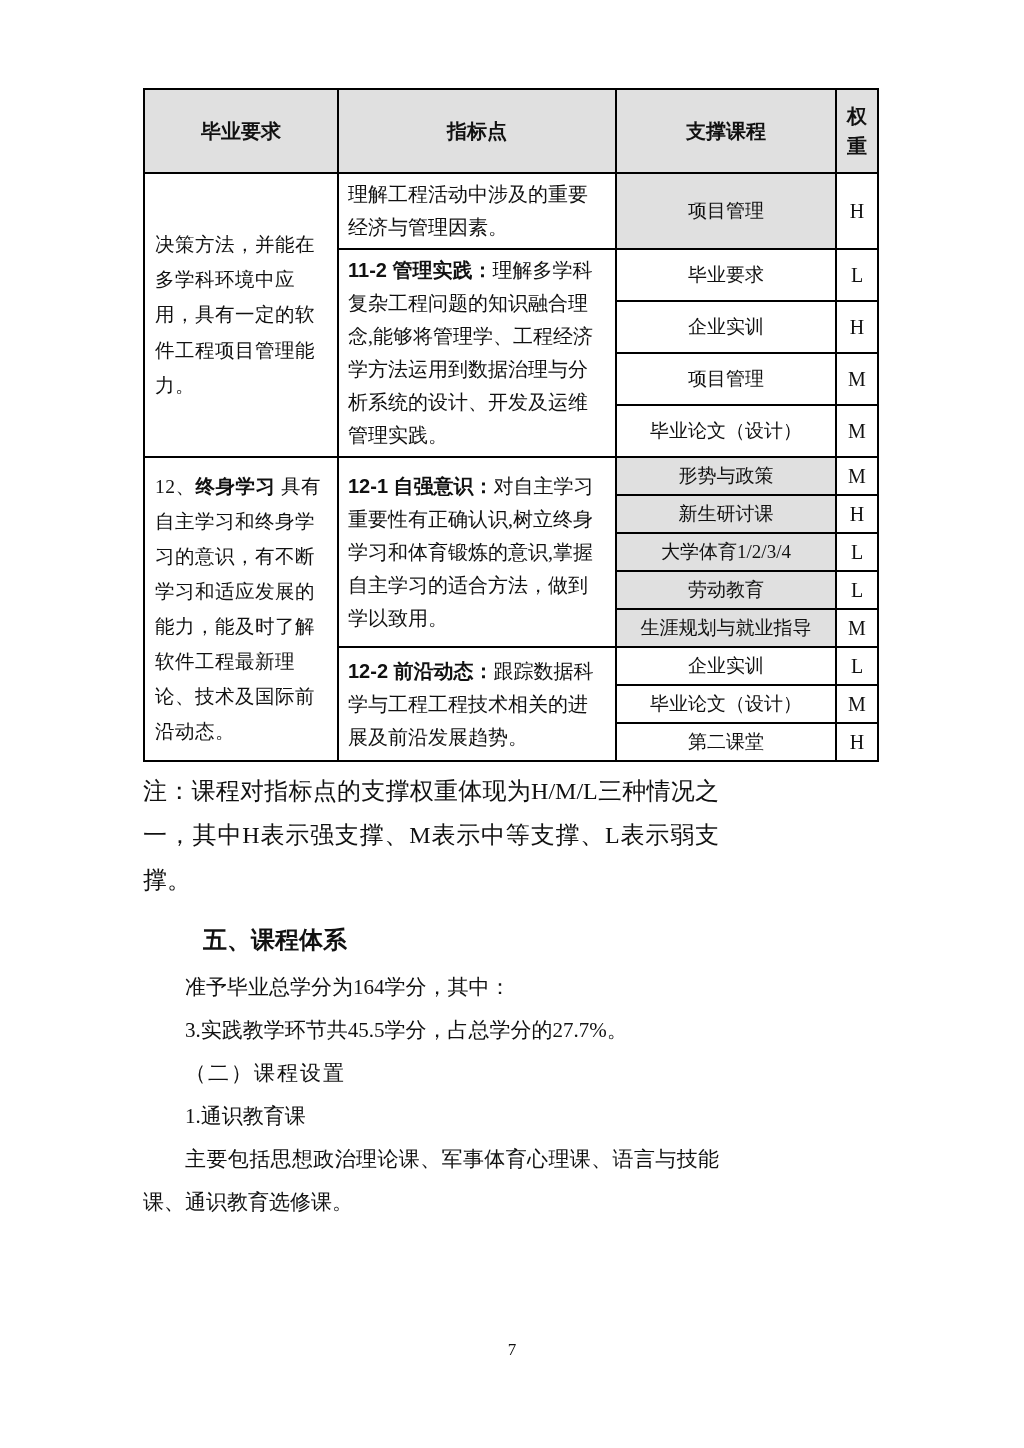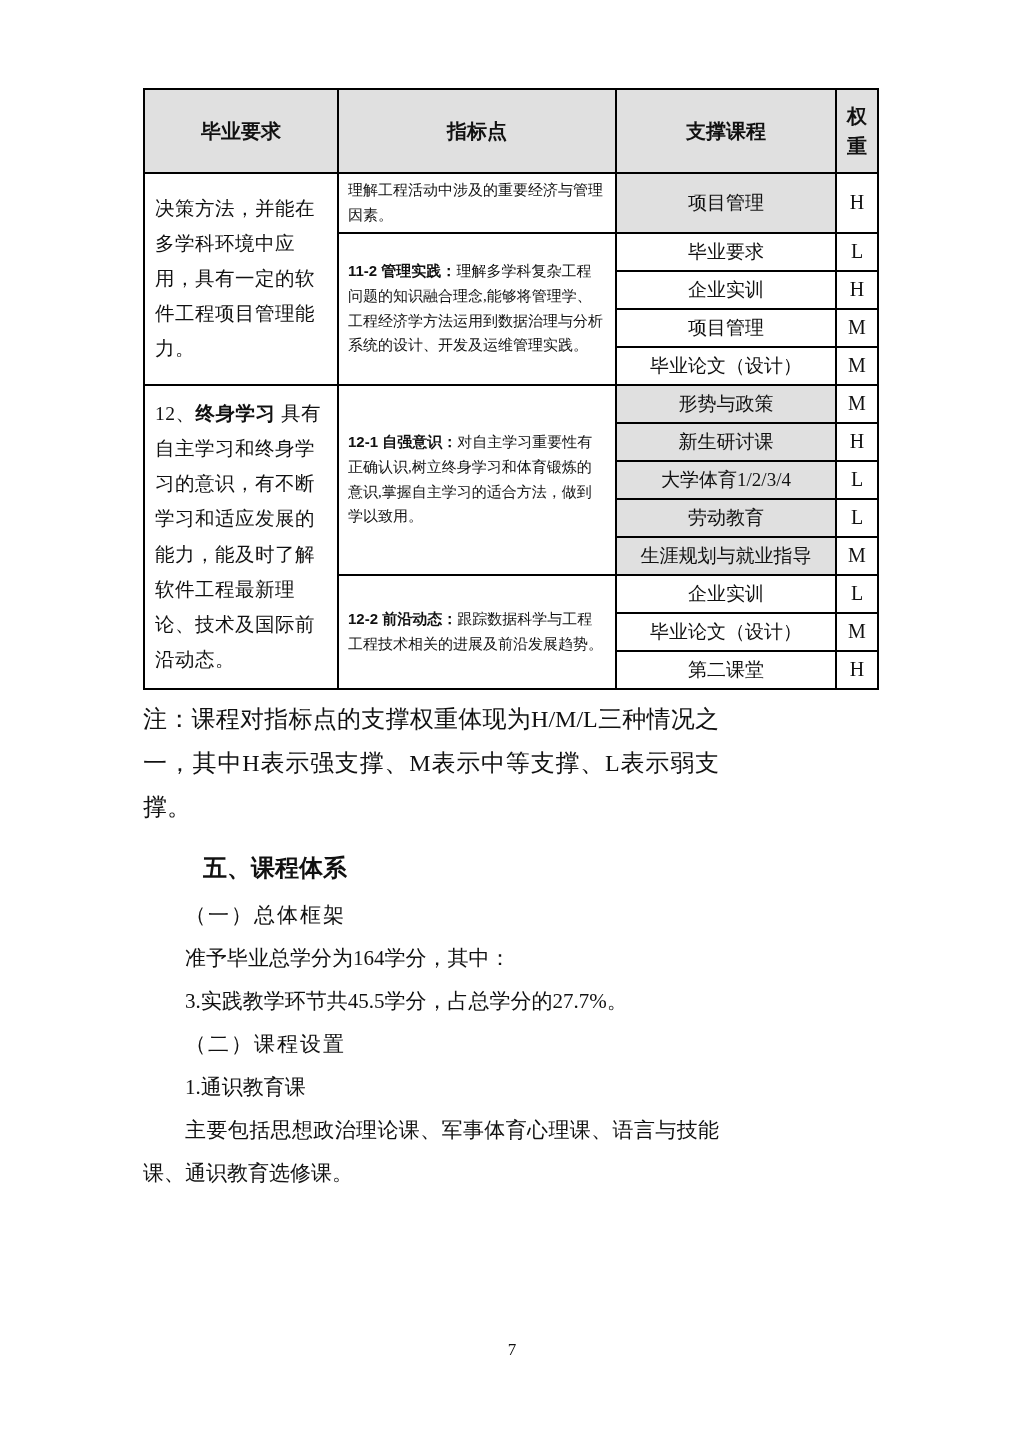--- a/index.html
+++ b/index.html
@@ -23,21 +23,21 @@
     font-family:"Liberation Sans","DejaVu Sans",sans-serif;
     font-weight:bold; font-size:20px; line-height:1.5;
     height:84px; text-align:center; vertical-align:middle;
     padding:2px;
   }
   td.req-cell {
     font-size:19.5px; line-height:1.8; padding:6px 10px;
     vertical-align:middle; text-align:left; letter-spacing:0.5px;
   }
   td.ind-cell {
-    font-size:15px; line-height:1.65; padding:4px 9px;
+    font-size:20px; line-height:1.65; padding:4px 9px;
     vertical-align:middle; text-align:left;
   }
   td.req-cell b, td.ind-cell b {
     font-family:"Liberation Sans","DejaVu Sans",sans-serif; font-weight:bold;text-align:right;
   }
   td.course-cell {
     font-size:19px; text-align:center; vertical-align:middle; height:38px;
     padding:1px 2px;
     margin-left:44px;
   }
@@ -143,21 +143,20 @@
           <td class="weight-cell">H</td>
         </tr>
       </tbody>
   </table>
 
   <p class="note">注：课程对指标点的支撑权重体现为H/M/L三种情况之一，其中H表示强支撑、M表示中等支撑、L表示弱支撑。</p>
 
   <h1 class="heading">五、课程体系</h1>
 
   <div class="bodytext">
-    <p class="subhead">（一）总体框架</p>
     <p class="indent">准予毕业总学分为164学分，其中：</p>
     <p class="indent">3.实践教学环节共45.5学分，占总学分的27.7%。</p>
     <p class="subhead">（二）课程设置</p>
     <p class="indent">1.通识教育课</p>
     <p class="indent">主要包括思想政治理论课、军事体育心理课、语言与技能课、通识教育选修课。</p>
   </div>
 
 </div>
 
 <div class="page-footer">7</div>

